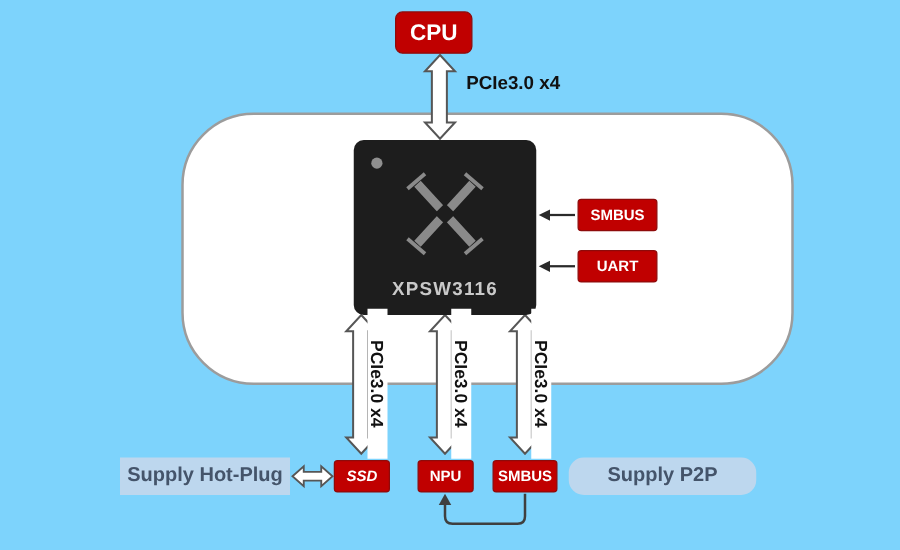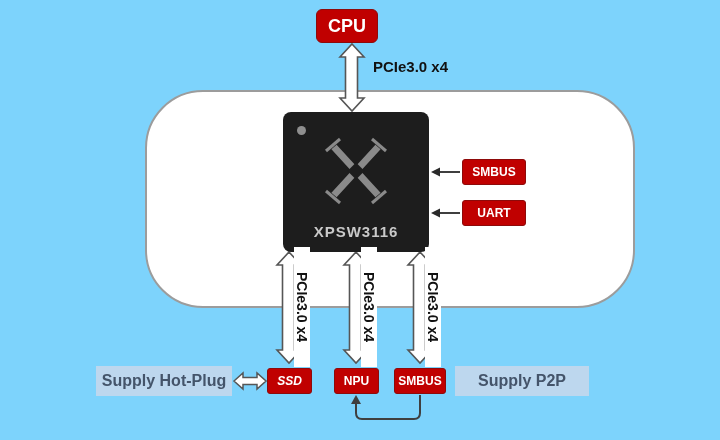--- a/index.html
+++ b/index.html
@@ -23,21 +23,21 @@
   .uart { left:462px; top:200px; width:64px; height:26px; font-size:12px; }
   .ssd  { left:267px; top:368px; width:45px; height:26px; font-size:12px;font-style:italic; }
   .npu  { left:334px; top:368px; width:45px; height:26px; font-size:12px;text-align:right; }
   .fpga { left:394px; top:368px; width:52px; height:26px; font-size:12px; }
 
   .bluebox {
     position:absolute; background:#bdd7ee; color:#44546a; font-weight:bold;
     display:flex; align-items:center; justify-content:center; font-size:16px;
   }
   .hotplug { left:96px;  top:366px; width:136px; height:30px; }
-  .p2p     { left:455px; top:366px; width:134px; height:30px; }
+  .p2p     { left:455px; top:366px; width:150px; height:30px;border-radius:12px; }
 
   .link-label-top {
     position:absolute; left:373px; top:58px; font-size:15px; font-weight:bold; color:#111;
   }
   .vlabel {
     position:absolute; width:120px; height:16px; line-height:16px; text-align:center;
     font-size:14px; font-weight:bold; color:#111; white-space:nowrap;
     transform:rotate(90deg); background:#ffffff;
   }
   .vl1 { left:242px; top:299px; }

